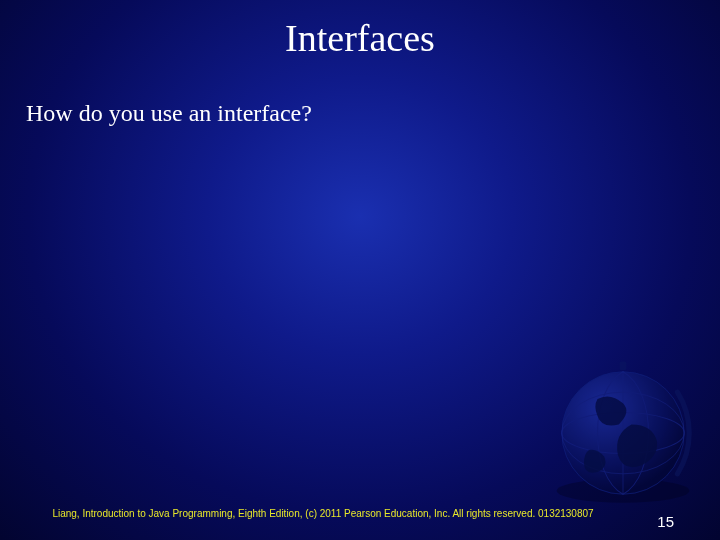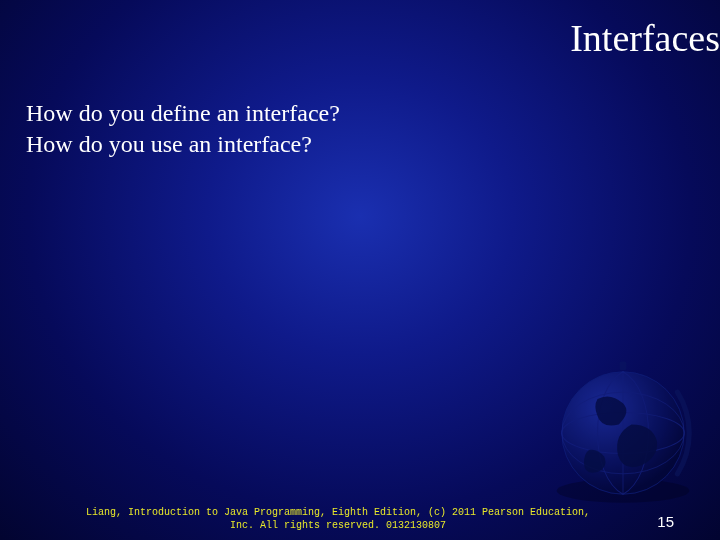--- a/index.html
+++ b/index.html
@@ -6,41 +6,41 @@
   body {
     width: 720px; height: 540px;
     background: radial-gradient(ellipse at 50% 40%, #1a2fb0 0%, #0f1a8a 30%, #060a5a 65%, #020430 100%);
     font-family: "Times New Roman", Times, serif;
     overflow: hidden;
     position: relative;
   }
   .title {
     color: #ffffff;
     font-size: 38px;
-    text-align: right;
+    text-align: center;
     padding-top: 16px;
     font-weight: normal;
   }
   .body-text {
     color: #ffffff;
     font-size: 24px;
     line-height: 1.3;
     padding: 38px 26px 0 26px;
   }
   .body-text p { margin: 0; }
   .footer {
     position: absolute;
-    bottom: 8px;
+    bottom: 20px;
     width: 100%;
     text-align: center;
     color: #e8e82a;
-    font-family: Liberation Mono, monospace;
+    font-family: Liberation Sans, sans-serif;
     font-size: 10px;
     line-height: 1.25;
-    padding: 0 120px 0 76px;
+    padding: 0 120px 0 46px;
   }
   .page-num {
     position: absolute;
     right: 46px;
     bottom: 10px;
     color: #ffffff;
     font-family: Arial, Helvetica, sans-serif;
     font-size: 15px;
   }
   .globe {
@@ -51,21 +51,20 @@
     height: 170px;
     opacity: 0.55;
   }
 </style>
 </head>
 <body>
 
 <h1 class="title">Interfaces</h1>
 
 <div class="body-text">
-  <p>How do you define an interface?</p>
   <p>How do you use an interface?</p>
 </div>
 
 <svg class="globe" viewBox="0 0 200 200">
   <defs>
     <radialGradient id="gg" cx="35%" cy="30%" r="70%">
       <stop offset="0%" stop-color="#2840c0"></stop>
       <stop offset="70%" stop-color="#0a1460"></stop>
       <stop offset="100%" stop-color="#020630"></stop>
     </radialGradient>

